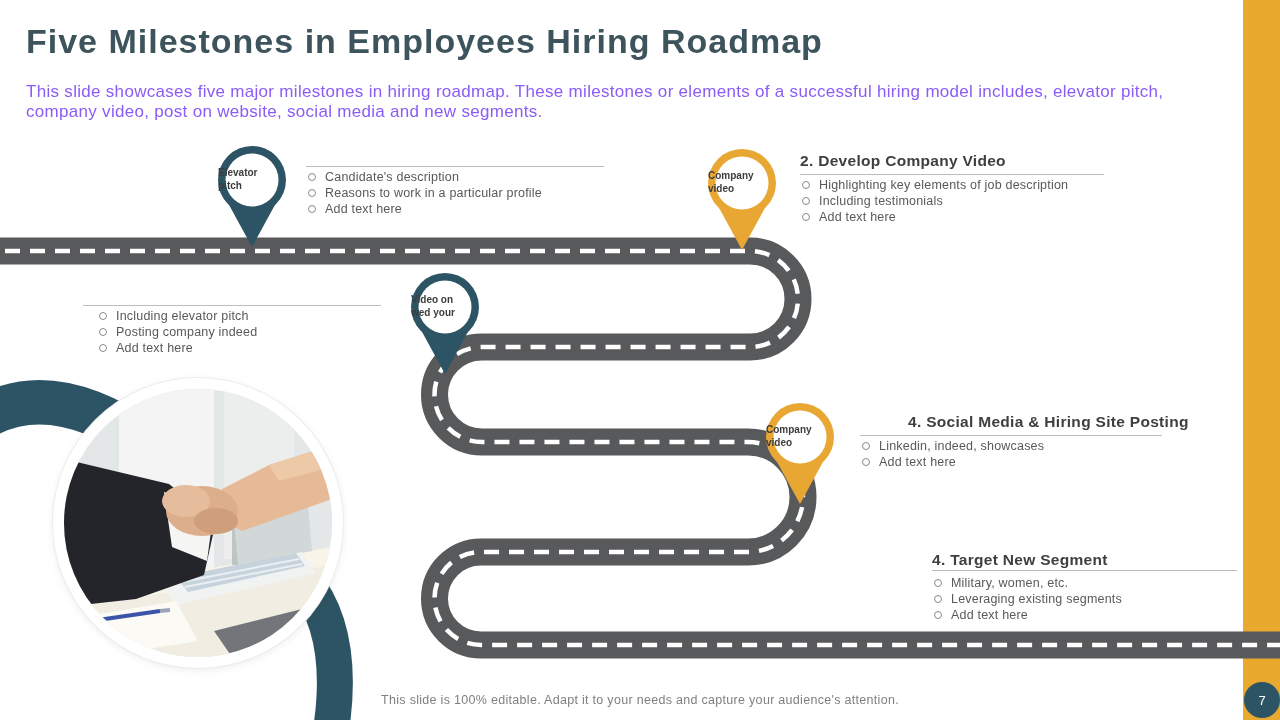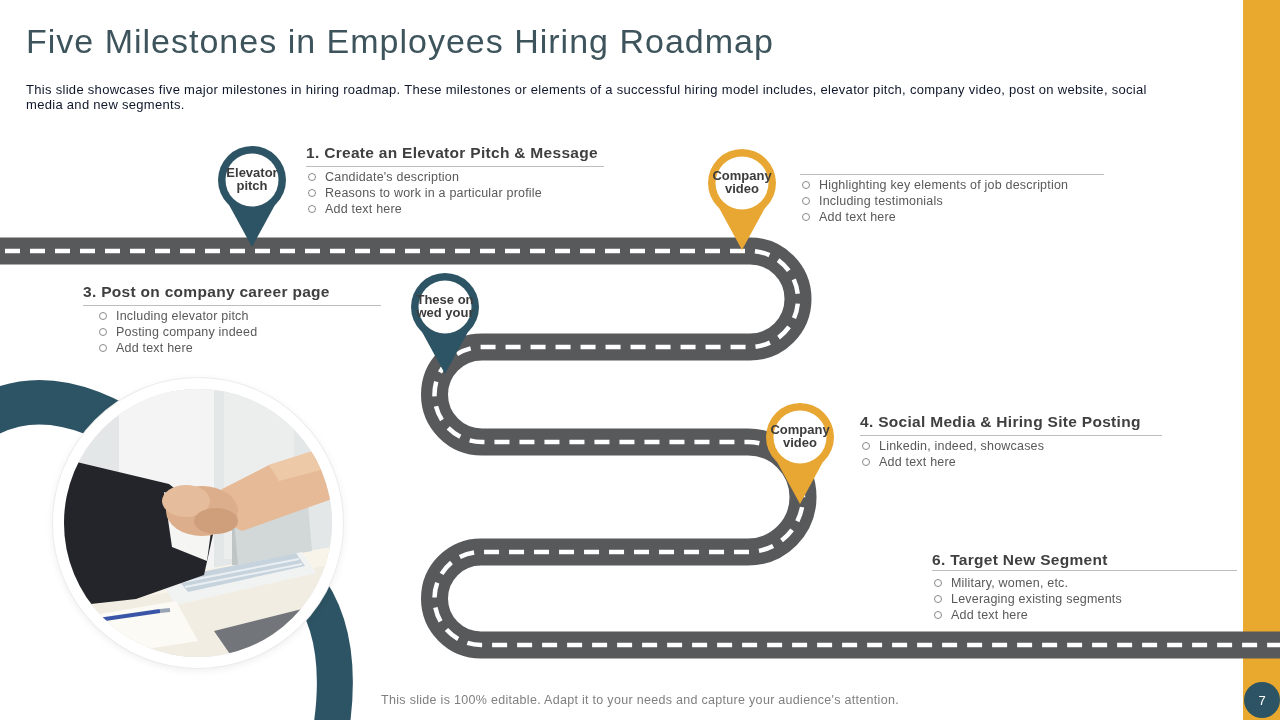--- a/index.html
+++ b/index.html
@@ -5,35 +5,35 @@
   html,body{margin:0;padding:0;background:#fff;}
   #slide{
     position:relative;width:1280px;height:720px;overflow:hidden;
     font-family:"Liberation Sans", sans-serif;background:#ffffff;
   }
   
   .accent-bar{position:absolute;top:0;right:0;width:37px;height:720px;background:#e9a82e;}
   
   .art-layer{position:absolute;left:0;top:0;width:1280px;height:720px;pointer-events:none;}
   
-  .title{position:absolute;left:26px;top:22px;font-size:34px;font-weight:400;
+  .title{position:absolute;left:26px;top:22px;font-size:34px;font-weight:700;
          letter-spacing:1px;color:#3e545c;}
-  .subtitle{position:absolute;left:26px;top:82px;width:1140px;font-size:13px;
-            letter-spacing:.3px;color:#0f172a;}
+  .subtitle{position:absolute;left:26px;top:82px;width:1140px;font-size:17px;
+            letter-spacing:.3px;color:#8b5cf6;}
   
   .m-head{position:absolute;font-size:15.5px;font-weight:bold;letter-spacing:.3px;color:#3f3f3f;white-space:nowrap;}
   .m-line{position:absolute;height:1px;background:#bdbdbd;}
   .m-list{position:absolute;display:flex;flex-direction:column;gap:3px;}
   .m-item{display:flex;align-items:flex-start;font-size:12.5px;color:#595959;letter-spacing:.2px;white-space:nowrap;line-height:13px;}
   .dot{width:6px;height:6px;border:1.2px solid #8a8a8a;border-radius:50%;margin:2px 9px 0 0;flex:0 0 auto;}
   
   .pin{position:absolute;width:76px;height:104px;}
   .pin svg{position:absolute;left:0;top:0;width:76px;height:104px;}
-  .pin-label{position:absolute;left:4px;top:21px;width:68px;text-align:center;
-             font-size:13px;font-weight:bold;color:#3c3c3c;line-height:13px;}
+  .pin-label{position:absolute;left:4px;top:21px;width:68px;text-align:left;
+             font-size:10px;font-weight:bold;color:#3c3c3c;line-height:13px;}
   .fill-teal{fill:#2d5464;}
   .fill-yellow{fill:#e8a733;}
   
   .photo-wrap{position:absolute;left:53px;top:378px;width:268px;height:268px;border-radius:50%;
               border:11px solid #ffffff;overflow:hidden;background:#e8eaea;
               box-shadow:0 0 0 1px #ececec, 0 2px 8px rgba(0,0,0,.08);}
   .photo-wrap svg{display:block;width:268px;height:268px;}
   
   .footer{position:absolute;left:0;top:693px;width:1280px;text-align:center;
           font-size:12.5px;color:#7f7f7f;letter-spacing:.3px;}
@@ -116,105 +116,104 @@
     </div>
   </div>
 
   <div class="pin" style="left:407px;top:272px">
     <svg viewBox="0 0 76 104">
       <path class="fill-teal" d="M14 58 L38 102 L62 58 Z"></path>
       <circle class="fill-teal" cx="38" cy="35" r="34"></circle>
       <circle cx="38" cy="35" r="26.5" fill="#ffffff"></circle>
     </svg>
     <div class="pin-label">
-      <div>These on</div>
+      <div>Video on</div>
       <div>wed your</div>
     </div>
   </div>
 
   <div class="pin" style="left:762px;top:402px">
     <svg viewBox="0 0 76 104">
       <path class="fill-yellow" d="M14 58 L38 102 L62 58 Z"></path>
       <circle class="fill-yellow" cx="38" cy="35" r="34"></circle>
       <circle cx="38" cy="35" r="26.5" fill="#ffffff"></circle>
     </svg>
     <div class="pin-label">
       <div>Company</div>
       <div>video</div>
     </div>
   </div>
 
 
   <div class="title">Five Milestones in Employees Hiring Roadmap</div>
   <div class="subtitle">This slide showcases five major milestones in hiring roadmap. These milestones or elements of a successful hiring model includes, elevator pitch, company video,  post on website, social media and new segments.</div>
 
-  <div class="m-head" style="left:306px;top:144px">1. Create an Elevator Pitch &amp; Message</div>
   <div class="m-line" style="left:306px;top:166px;width:298px"></div>
   <div class="m-list" style="left:308px;top:171px">
     <div class="m-item">
         <span class="dot"></span>
         <span>Candidate's  description</span>
       </div>
     <div class="m-item">
         <span class="dot"></span>
         <span>Reasons to work in a particular  profile</span>
       </div>
     <div class="m-item">
         <span class="dot"></span>
         <span>Add text here</span>
       </div>
   </div>
 
+  <div class="m-head" style="left:800px;top:152px">2. Develop Company Video</div>
   <div class="m-line" style="left:800px;top:174px;width:304px"></div>
   <div class="m-list" style="left:802px;top:179px">
     <div class="m-item">
         <span class="dot"></span>
         <span>Highlighting  key elements  of job description</span>
       </div>
     <div class="m-item">
         <span class="dot"></span>
         <span>Including  testimonials</span>
       </div>
     <div class="m-item">
         <span class="dot"></span>
         <span>Add text here</span>
       </div>
   </div>
 
-  <div class="m-head" style="left:83px;top:283px">3. Post on company career page</div>
   <div class="m-line" style="left:83px;top:305px;width:298px"></div>
   <div class="m-list" style="left:99px;top:310px">
     <div class="m-item">
         <span class="dot"></span>
         <span>Including  elevator  pitch</span>
       </div>
     <div class="m-item">
         <span class="dot"></span>
         <span>Posting company indeed</span>
       </div>
     <div class="m-item">
         <span class="dot"></span>
         <span>Add text here</span>
       </div>
   </div>
 
-  <div class="m-head" style="left:860px;top:413px">4. Social Media &amp; Hiring Site Posting</div>
+  <div class="m-head" style="left:908px;top:413px">4. Social Media &amp; Hiring Site Posting</div>
   <div class="m-line" style="left:860px;top:435px;width:302px"></div>
   <div class="m-list" style="left:862px;top:440px">
     <div class="m-item">
         <span class="dot"></span>
         <span>Linkedin,  indeed,  showcases</span>
       </div>
     <div class="m-item">
         <span class="dot"></span>
         <span>Add text here</span>
       </div>
   </div>
 
-  <div class="m-head" style="left:932px;top:551px">6. Target New Segment</div>
+  <div class="m-head" style="left:932px;top:551px">4. Target New Segment</div>
   <div class="m-line" style="left:932px;top:570px;width:305px"></div>
   <div class="m-list" style="left:934px;top:577px">
     <div class="m-item">
         <span class="dot"></span>
         <span>Military,  women,  etc.</span>
       </div>
     <div class="m-item">
         <span class="dot"></span>
         <span>Leveraging   existing  segments</span>
       </div>

